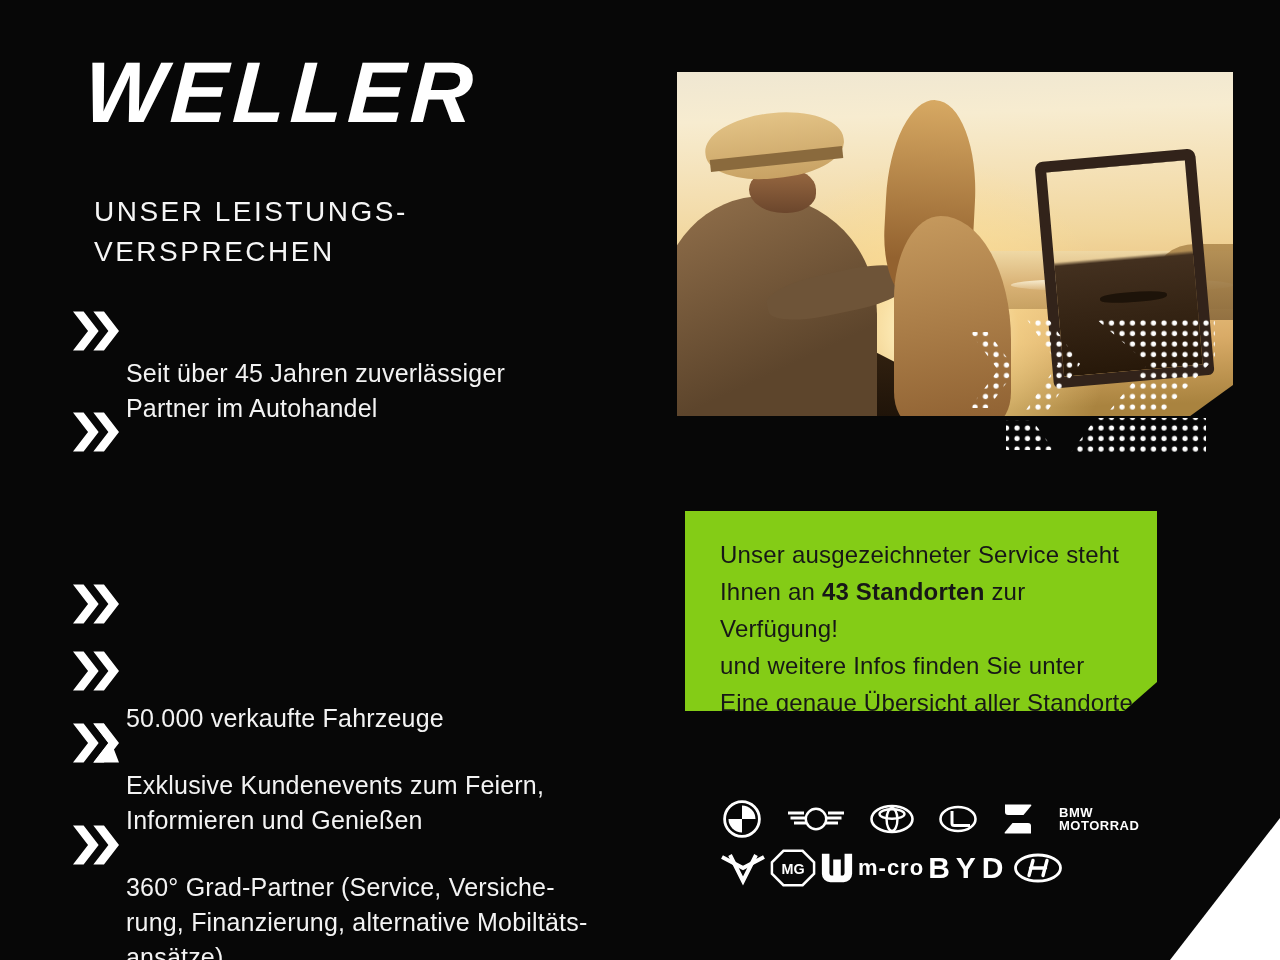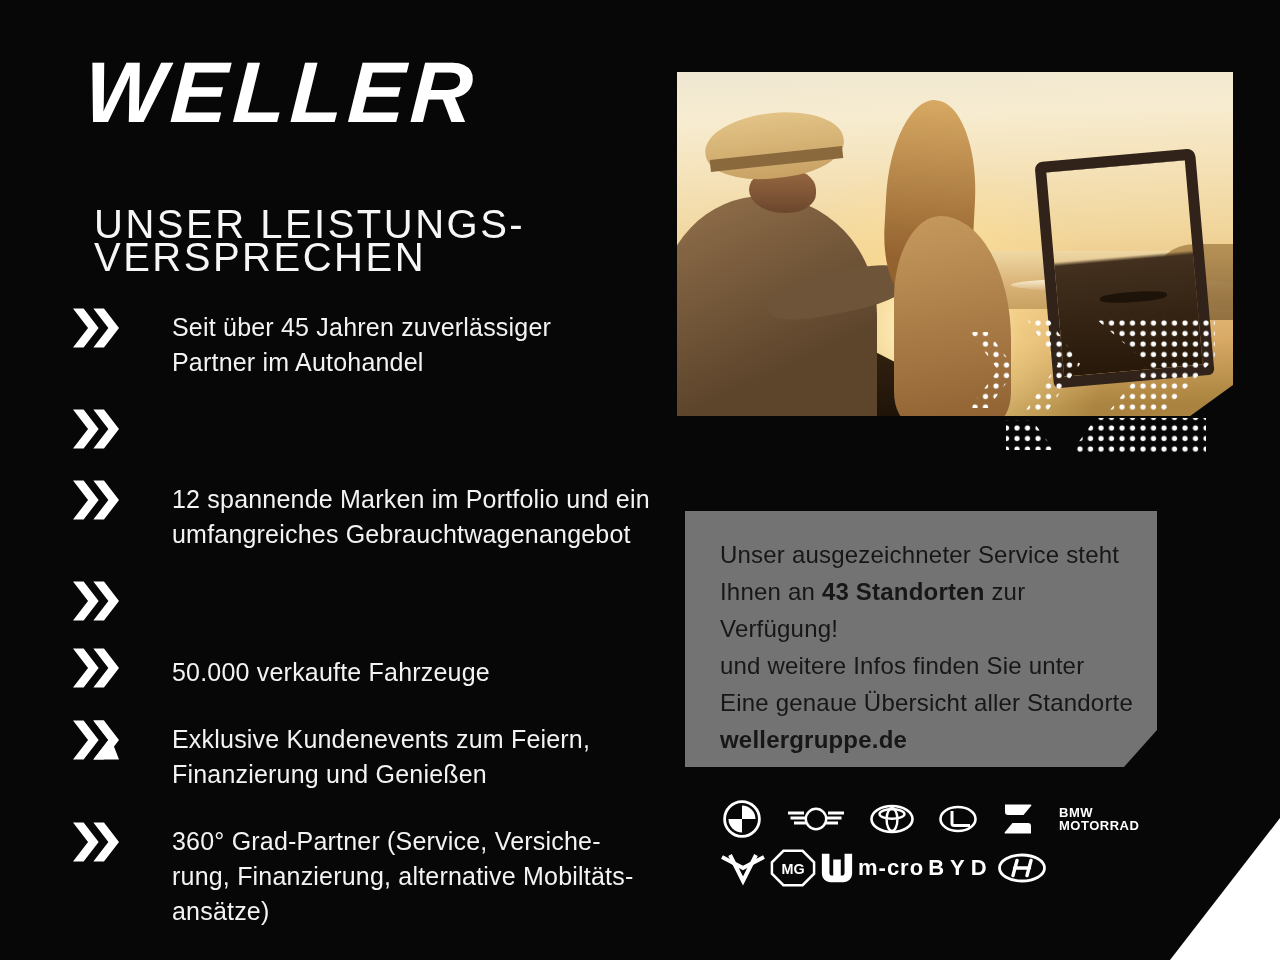--- a/index.html
+++ b/index.html
@@ -3,24 +3,24 @@
 <meta charset="utf-8">
 <style>
   html,body{margin:0;padding:0;background:#000;}
   .canvas{position:relative;width:1280px;height:960px;background:#070707;overflow:hidden;
           font-family:"Liberation Sans",sans-serif;color:#fafafa;}
 
   
   .wordmark{position:absolute;left:82px;top:44px;font-size:86px;line-height:96px;
             font-weight:bold;font-style:italic;letter-spacing:5px;color:#fff;
             transform:skewX(-3deg);transform-origin:left bottom;white-space:nowrap;}
-  .heading{position:absolute;left:94px;top:208px;font-size:40px;line-height:33px;
+  .heading{position:absolute;left:94px;top:192px;font-size:28px;line-height:40px;
            letter-spacing:2.5px;white-space:pre-line;color:#f6f6f6;}
 
-  .promise{position:absolute;left:73px;display:flex;align-items:flex-start;}
+  .promise{position:absolute;left:73px;display:flex;align-items:flex-start;flex-direction:column;}
   .promise .chev{flex:0 0 46px;}
   .promise-text{margin-left:53px;font-size:25px;line-height:35px;width:575px;
                 white-space:pre-line;color:#f3f3f3;letter-spacing:.2px;}
   .promise.single .promise-text{margin-top:7px;}
   .promise.multi .promise-text{margin-top:2px;}
   .p0{top:308px}.p1{top:409px}.p2{top:480px}.p3{top:581px}.p4{top:648px}.p5{top:720px}.p6{top:822px}
 
   
   .photo{position:absolute;left:677px;top:72px;width:556px;height:344px;overflow:hidden;
          clip-path:polygon(0 0,100% 0,100% 91%,92.3% 100%,0 100%);
@@ -53,36 +53,36 @@
   .photo .door{position:absolute;right:5%;top:24%;width:29%;height:66%;
          border:11px solid #32231a;border-radius:8px 8px 6px 6px;transform:rotate(-5deg);
          background:linear-gradient(rgba(0,0,0,0) 0 44%,#43301f 46%,#271809 100%);box-sizing:border-box;}
   .photo .doorhandle{position:absolute;right:12%;top:64%;width:12%;height:3%;
          background:#1d1309;border-radius:40%;transform:rotate(-4deg);}
 
   
   .dots{position:absolute;left:970px;top:318px;}
 
   
-  .card{position:absolute;left:685px;top:511px;width:472px;height:256px;background:#737373;
+  .card{position:absolute;left:685px;top:511px;width:472px;height:200px;background:#84cc16;
         color:#171717;clip-path:polygon(0 0,100% 0,100% 85.5%,93% 100%,0 100%);
         padding:0;box-sizing:border-box;}
   .card-inner{padding:25px 20px 0 35px;font-size:24px;line-height:37px;letter-spacing:.2px;}
   .card b{font-weight:bold;}
   .weblink{font-weight:bold;}
 
   
   .logo-row{position:absolute;display:flex;align-items:center;justify-content:flex-end;}
   .row1{left:722px;top:795px;height:48px;gap:25px;}
   .row2{left:720px;top:844px;height:48px;gap:4px;}
   .logo{display:flex;align-items:center;justify-content:center;}
   .txtlogo{color:#fff;font-weight:bold;white-space:nowrap;}
   .motorrad{font-size:13px;line-height:13px;letter-spacing:.5px;}
   .mcro{font-size:22px;letter-spacing:1px;}
-  .byd{font-size:22px;letter-spacing:6px;}
+  .byd{font-size:30px;letter-spacing:6px;}
 
   
   .corner{position:absolute;left:1170px;top:818px;width:110px;height:142px;background:#fff;
           clip-path:polygon(100% 0,100% 100%,0 100%);}
 </style>
 </head>
 <body>
 
 <div class="canvas">
 
@@ -99,28 +99,20 @@
 Partner im Autohandel</div>
   </div>
 
   <div class="promise single p1">
     <svg class="chev" width="46" height="40" viewBox="0 0 52 44">
       <path fill="#fff" d="M0,0 L12,0 L29,22 L12,44 L0,44 L17,22 Z"></path>
       <path fill="#fff" d="M23,0 L35,0 L52,22 L35,44 L23,44 L40,22 Z"></path>
     </svg>
   </div>
 
-  <div class="promise multi p2">
-    <svg class="chev" width="46" height="40" viewBox="0 0 52 44">
-      <path fill="#fff" d="M0,0 L12,0 L29,22 L12,44 L0,44 L17,22 Z"></path>
-      <path fill="#fff" d="M23,0 L35,0 L52,22 L35,44 L23,44 L40,22 Z"></path>
-    </svg>
-    <div class="promise-text">12 spannende Marken im Portfolio und ein
-umfangreiches Gebrauchtwagenangebot</div>
-  </div>
 
   <div class="promise single p3">
     <svg class="chev" width="46" height="40" viewBox="0 0 52 44">
       <path fill="#fff" d="M0,0 L12,0 L29,22 L12,44 L0,44 L17,22 Z"></path>
       <path fill="#fff" d="M23,0 L35,0 L52,22 L35,44 L23,44 L40,22 Z"></path>
     </svg>
   </div>
 
   <div class="promise single p4">
     <svg class="chev" width="46" height="40" viewBox="0 0 52 44">
@@ -130,21 +122,21 @@
     <div class="promise-text">50.000 verkaufte Fahrzeuge</div>
   </div>
 
   <div class="promise multi p5">
     <svg class="chev" width="46" height="40" viewBox="0 0 52 44">
       <path fill="#fff" d="M0,0 L12,0 L29,22 L12,44 L0,44 L17,22 Z"></path>
       <path fill="#fff" d="M23,0 L35,0 L52,44 L35,44 L23,44 L40,22 Z" transform="translate(0,0)"></path>
       <path fill="#fff" d="M23,0 L35,0 L52,22 L35,44 L23,44 L40,22 Z"></path>
     </svg>
     <div class="promise-text">Exklusive Kundenevents zum Feiern,
-Finanzierung und Genießen</div>
+Informieren und Genießen</div>
   </div>
 
   <div class="promise multi p6">
     <svg class="chev" width="46" height="40" viewBox="0 0 52 44">
       <path fill="#fff" d="M0,0 L12,0 L29,22 L12,44 L0,44 L17,22 Z"></path>
       <path fill="#fff" d="M23,0 L35,0 L52,22 L35,44 L23,44 L40,22 Z"></path>
     </svg>
     <div class="promise-text">360° Grad-Partner (Service, Versiche-
 rung, Finanzierung, alternative Mobiltäts-
 ansätze)</div>

